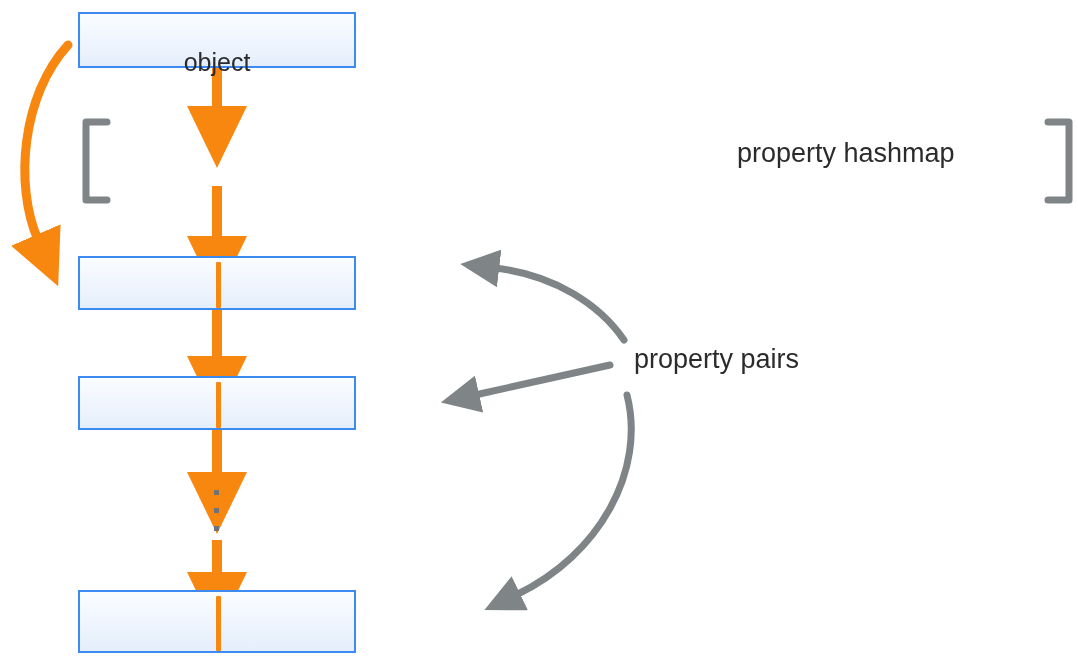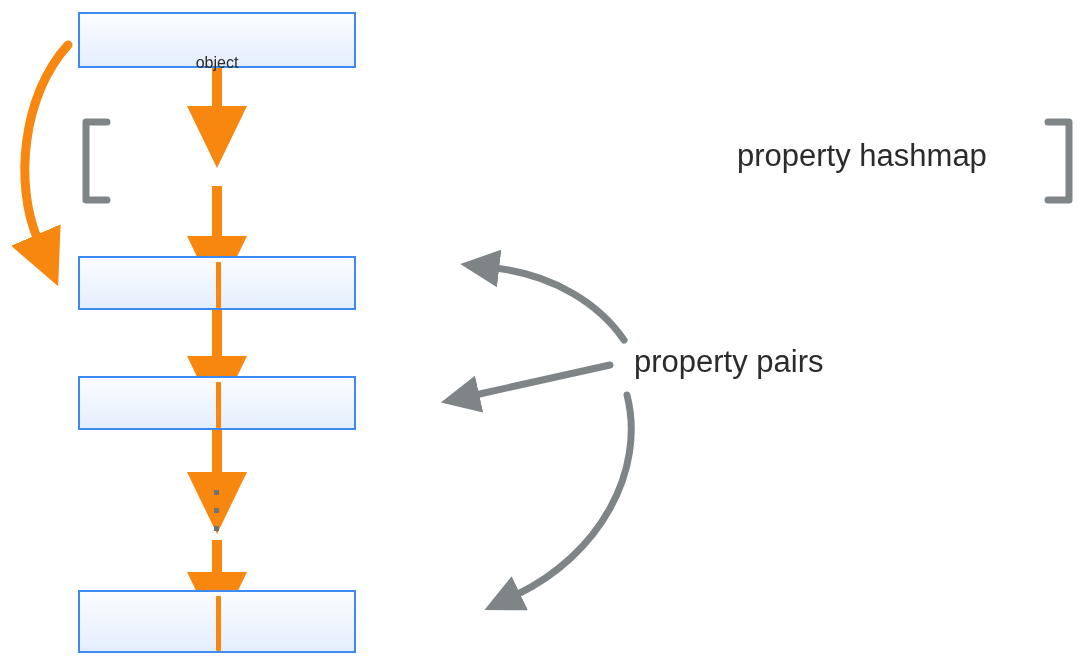--- a/index.html
+++ b/index.html
@@ -21,21 +21,21 @@
     position: absolute;
     box-sizing: border-box;
     border: 2px solid #3d8bf2;
     background: linear-gradient(to bottom, #fbfdff 0%, #f2f7fe 40%, #e4eefb 100%);
     display: flex;
     align-items: center;
     justify-content: flex-start;
   }
   .box-label {
     color: #2b2b2b;
-    font-size: 16px;
+    font-size: 25px;
     font-family: "Liberation Sans", sans-serif;
     white-space: nowrap;
     margin-top: 45px;
   }
   #box-object .box-label {
     width: 100%;
     text-align: center;
   }
   #box-header .box-label {
     position: absolute;
@@ -43,21 +43,21 @@
   }
   .tick {
     position: absolute;
     width: 5px;
     background: #f7870f;
     border-radius: 1px;
   }
   .side-label {
     position: absolute;
     color: #2b2b2b;
-    font-size: 31px;
+    font-size: 27px;
     white-space: nowrap;
     font-family: "Liberation Sans", sans-serif;
   }
   svg.overlay {
     position: absolute;
     left: 0;
     top: 0;
     width: 1078px;
     height: 656px;
     pointer-events: none;

